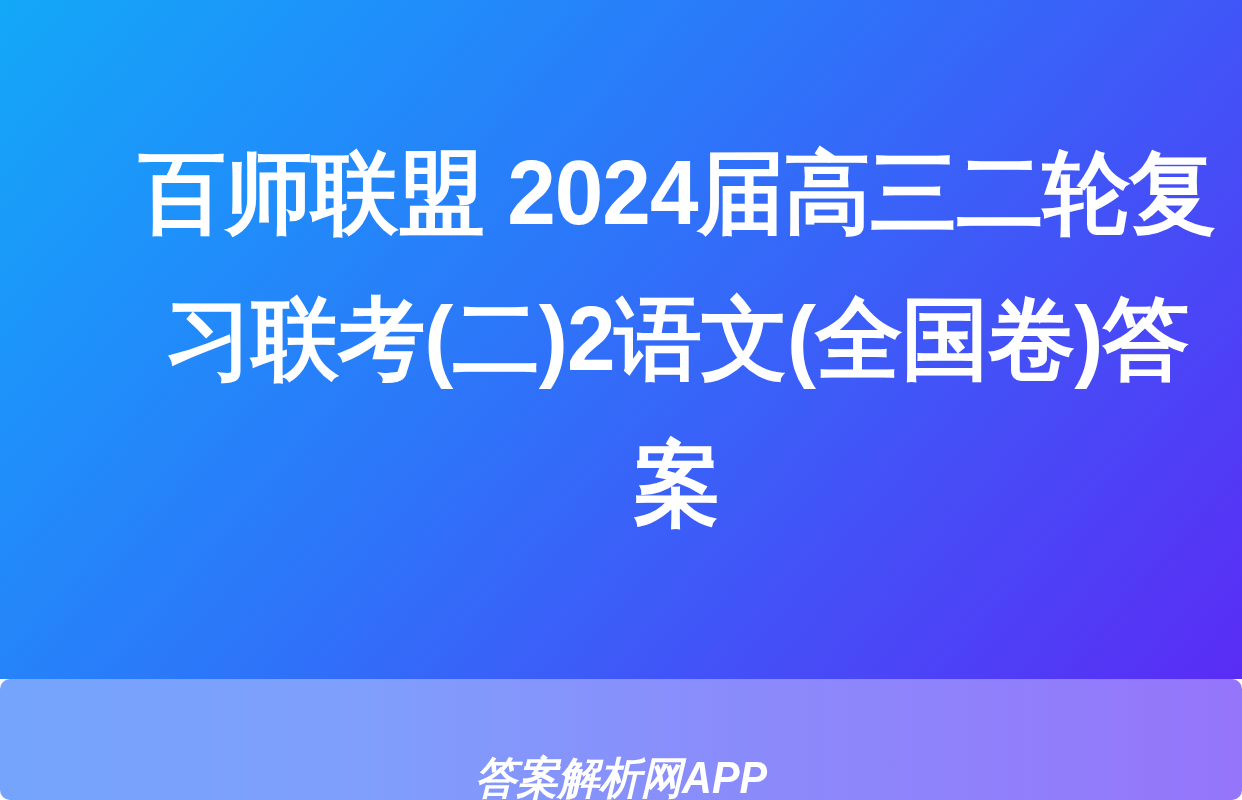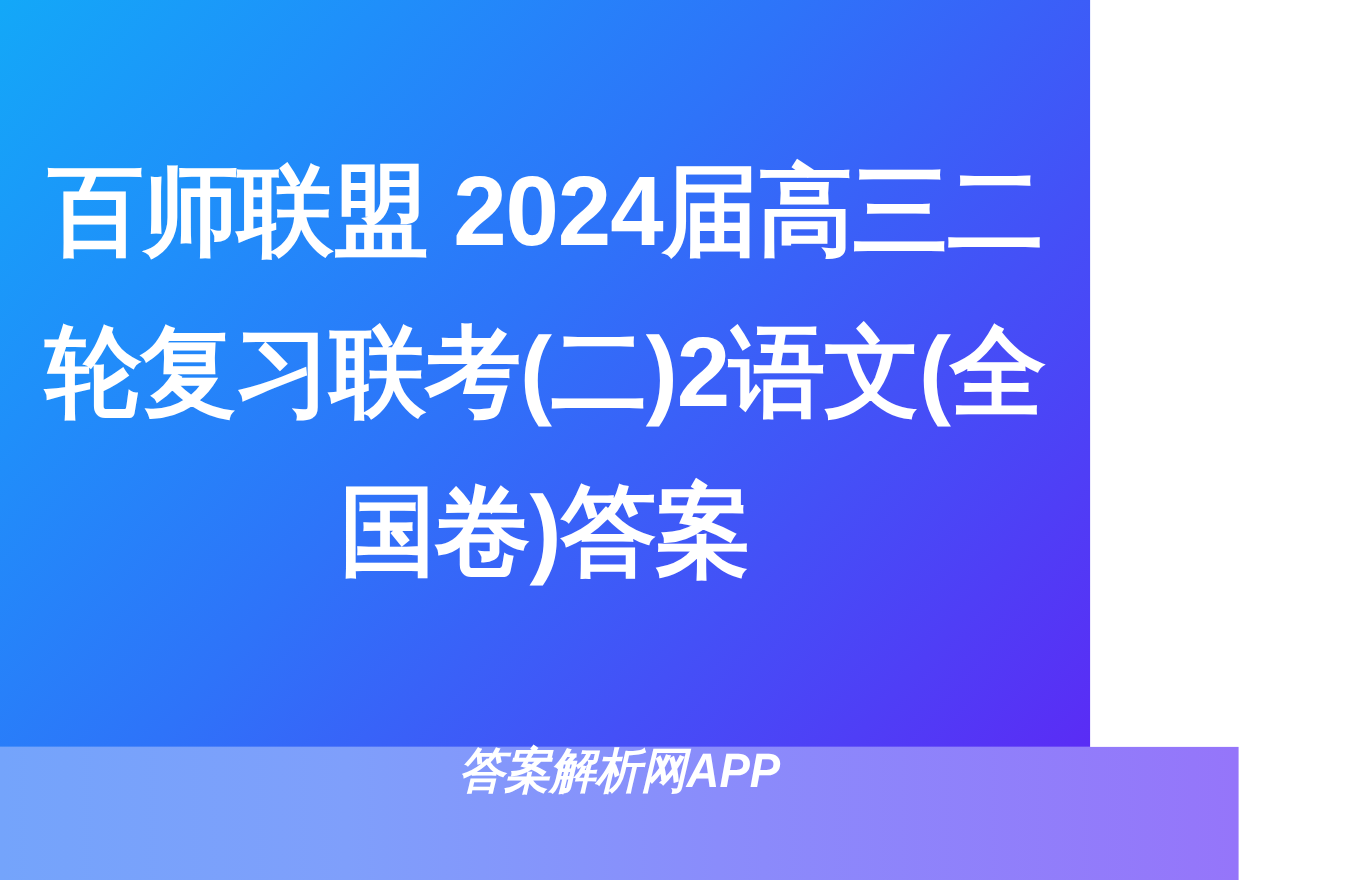--- a/index.html
+++ b/index.html
@@ -18,21 +18,21 @@
     height: 800px;
     overflow: hidden;
     font-family: "Liberation Sans", "DejaVu Sans", sans-serif;
   }
 
   
   .hero {
     position: absolute;
     left: 0;
     top: 0;
-    width: 991px;
+    width: 1242px;
     height: 679px;
     background: linear-gradient(131deg,
         #13a8f8 0%,
         #1f8ffa 22%,
         #2e73f9 46%,
         #4450f7 72%,
         #5a2cf5 100%);
     display: flex;
     align-items: center;
     justify-content: flex-end;
@@ -57,30 +57,31 @@
     -webkit-font-smoothing: antialiased;
     transform: scaleX(0.97);
     transform-origin: center center;
   }
 
   
   .footer-band {
     position: absolute;
     left: 0;
     top: 679px;
-    width: 1126px;
+    width: 1242px;
     height: 121px;
     background: linear-gradient(90deg,
         #74a4fb 0%,
         #7f9ffb 28%,
         #8a8cfb 58%,
         #9575fa 100%);
     display: flex;
-    align-items: flex-start;
+    align-items: flex-end;
     justify-content: center;
+    border-radius: 10px;
   }
 
   .watermark {
     color: #ffffff;
     font-family: "Liberation Sans Narrow", "Liberation Sans", "DejaVu Sans", sans-serif;
     font-size: 44px;
     font-weight: 700;
     font-style: italic;
     letter-spacing: 0px;
     line-height: 1;

